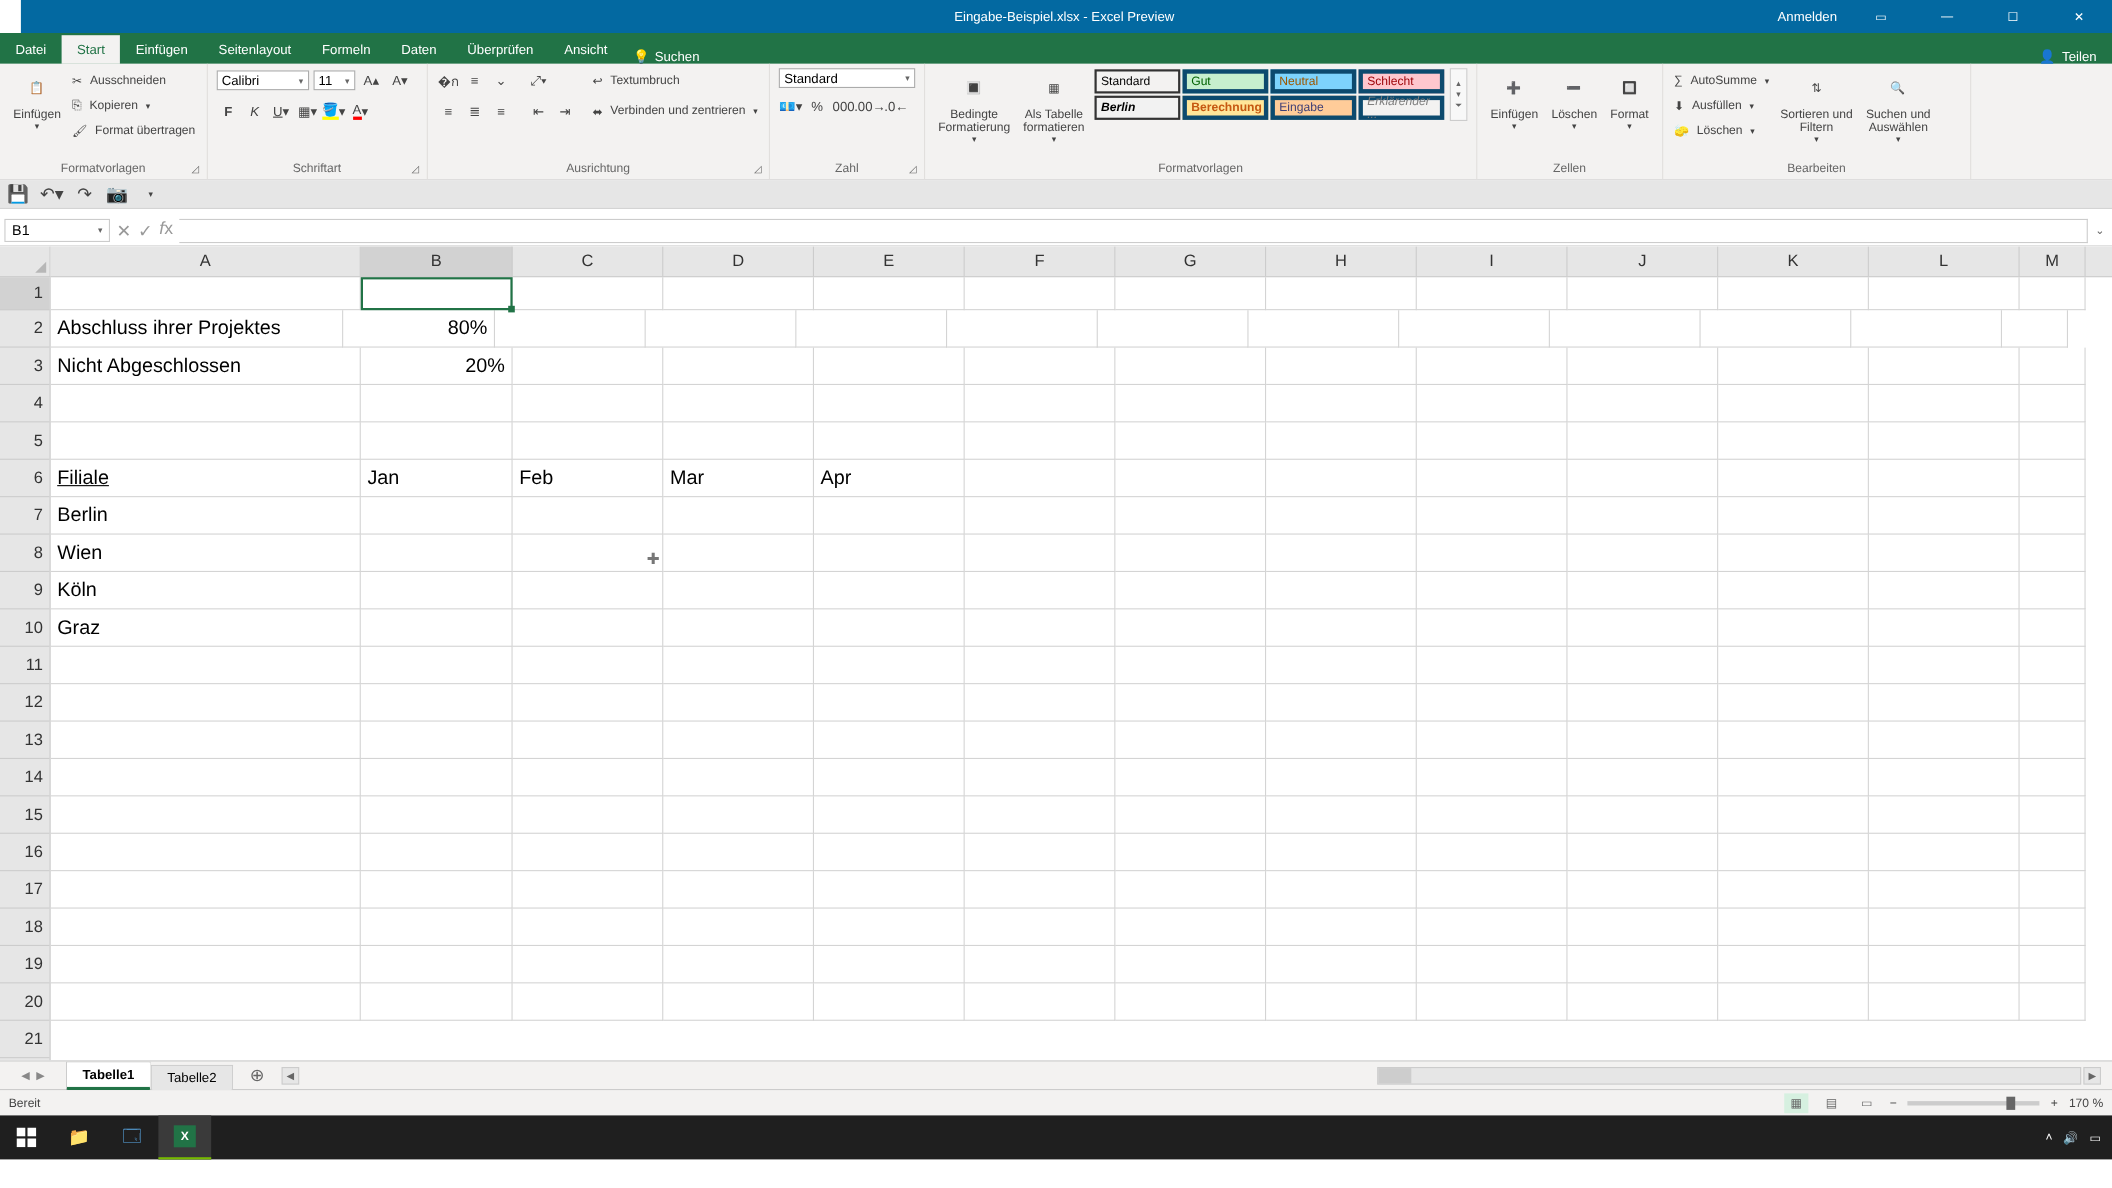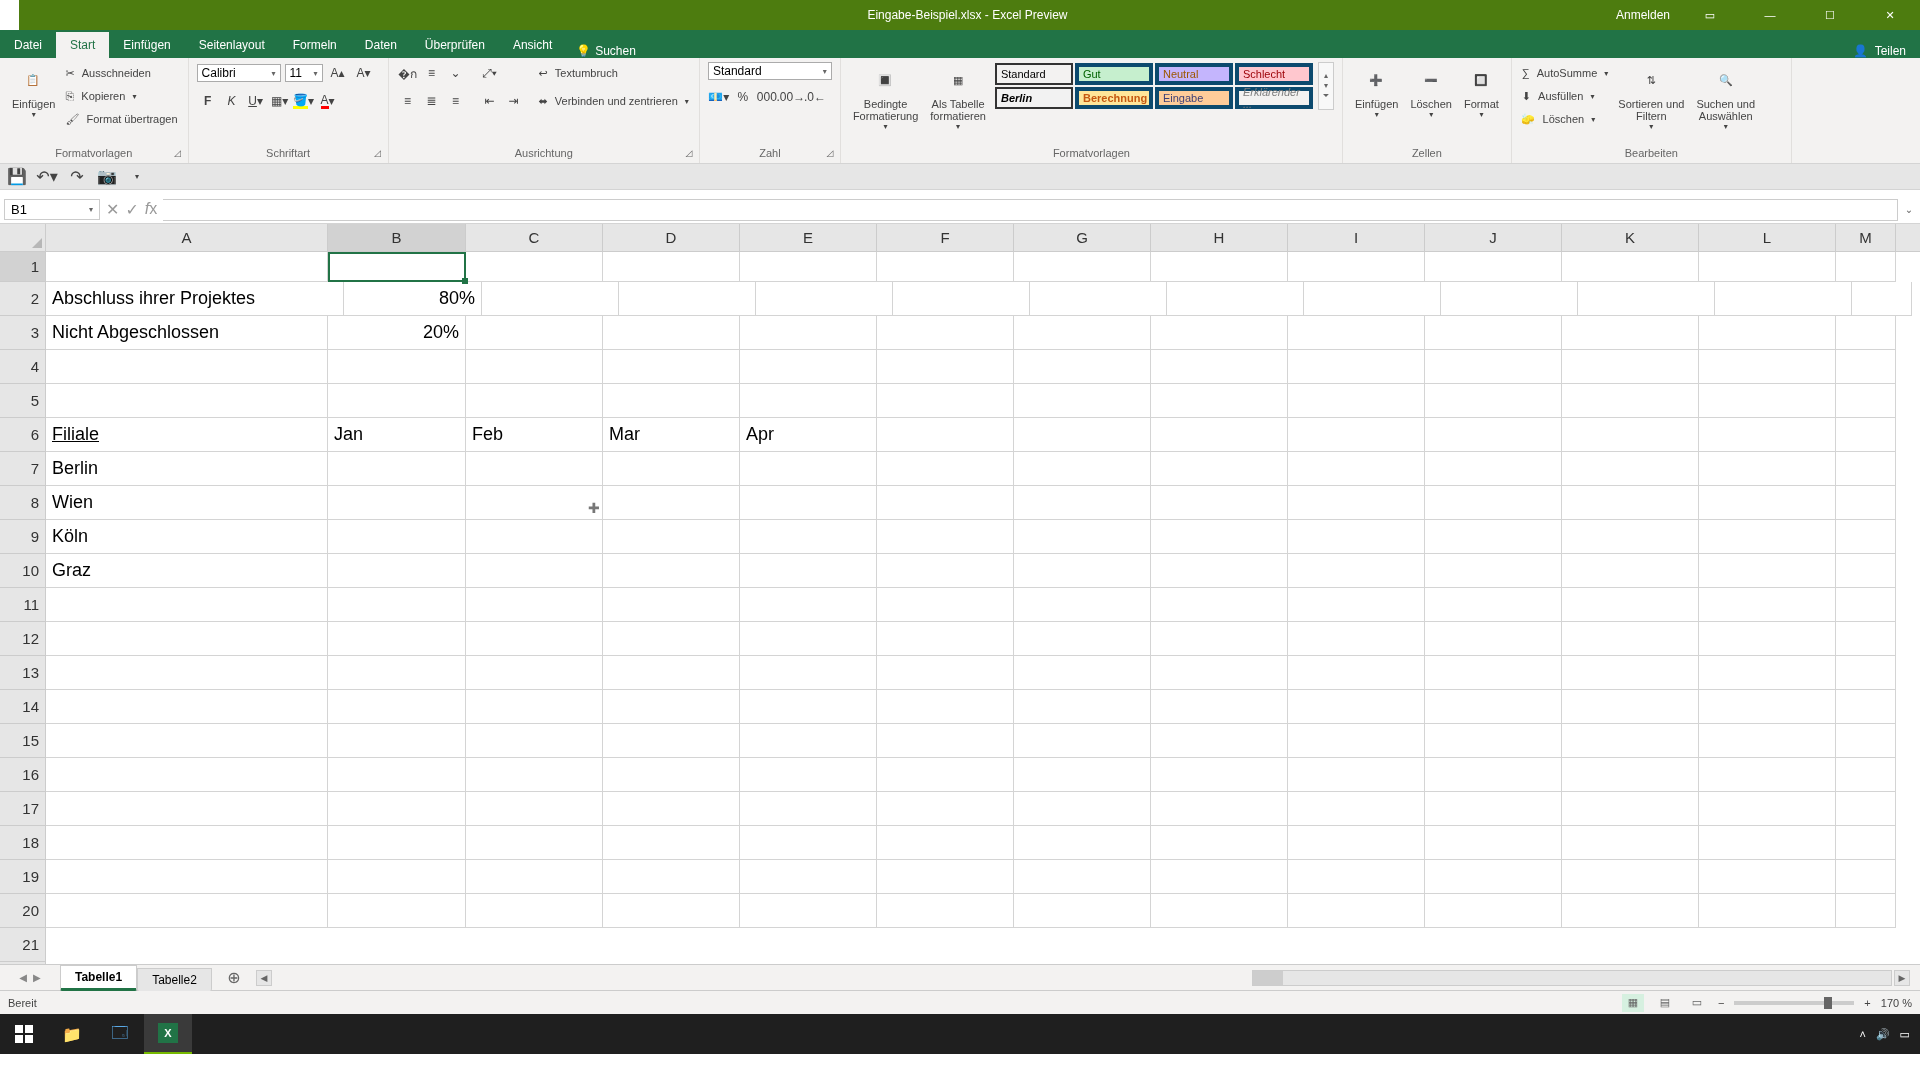--- a/index.html
+++ b/index.html
@@ -1,19 +1,19 @@
 <!DOCTYPE html>
 <html><head>
 <meta charset="utf-8">
 <style>
 * { margin: 0; padding: 0; box-sizing: border-box; font-family: "Segoe UI", Tahoma, sans-serif; }
 body { background: #fff; overflow: hidden; width: 1920px; height: 1080px; }
 
 
-.titlebar { background: #4d7c0f; height: 30px; display: flex; align-items: center; color: #fff; font-size: 12px; margin-left: 19px; }
+.titlebar { background: #0369a1; height: 30px; display: flex; align-items: center; color: #fff; font-size: 12px; margin-left: 19px; }
 .titlebar-left { width: 300px; }
 .titlebar-center { flex: 1; text-align: center; }
 .titlebar-right { display: flex; align-items: center; gap: 20px; padding-right: 10px; }
 .win-btn { width: 40px; height: 30px; display: flex; align-items: center; justify-content: center; color: #fff; font-size: 11px; }
 .win-btn.close { }
 
 
 .menubar { background: #217346; height: 28px; display: flex; align-items: flex-end; }
 .file-tab { color: #fff; padding: 6px 14px; font-size: 12px; }
 .menu-tab { color: #fff; padding: 6px 14px; font-size: 12px; cursor: pointer; }
@@ -34,21 +34,21 @@
 .small-stack { display:flex; flex-direction:column; gap:1px; }
 
 .combo { background:#fff; border:1px solid #ababab; font-size:12px; padding:1px 4px; display:flex; align-items:center; justify-content:space-between; }
 .combo .arrow { font-size:8px; color:#666; }
 
 .icon-btn { width: 22px; height: 22px; display:flex; align-items:center; justify-content:center; font-size:12px; color:#444; }
 
 .style-cell { width: 78px; height: 22px; border: 4px solid #0c4a6e; font-size: 11px; display:flex; align-items:center; padding:0 4px; margin:1px;}
 .style-standard-h { border: 2px solid #333; }
 .style-gut { background: #c6efce; color:#006100; }
-.style-neutral { background: #c4b5fd; color:#9c5700;}
+.style-neutral { background: #7dd3fc; color:#9c5700;}
 .style-schlecht { background:#ffc7ce; color:#9c0006;}
 .style-ausgabe { background:#f2f2f2; border:2px solid #333; font-weight:bold; font-style:italic;}
 .style-berechnung { background:#ffe699; color:#c65911; font-weight:bold;}
 .style-eingabe { background:#ffcc99; color:#3f3f76;}
 .style-erkl { color:#7f7f7f; font-style:italic;}
 
 
 .qat { background:#e6e6e6; height: 26px; border-bottom:1px solid #d4d4d4; display:flex; align-items:center; padding:0 6px; gap:8px;}
 .qat-btn { width:22px; height:22px; display:flex; align-items:center; justify-content:center; color:#444; }
 
@@ -397,21 +397,21 @@
         <div class="cell" style="width: 137px;"></div>
         <div class="cell" style="width: 137px;"></div>
         <div class="cell" style="width: 137px;"></div>
         <div class="cell" style="width: 137px;"></div>
         <div class="cell" style="width: 137px;"></div>
         <div class="cell" style="width: 137px;"></div>
         <div class="cell" style="width: 137px;"></div>
         <div class="cell" style="width: 60px;"></div>
       </div>
       <div class="cell-row">
-        <div class="cell" style="width: 298px;">Abschluss ihrer Projektes</div>
+        <div class="cell" style="width: 266px;">Abschluss ihrer Projektes</div>
         <div class="cell r" style="width: 138px;">80%</div>
         <div class="cell" style="width: 137px;"></div>
         <div class="cell" style="width: 137px;"></div>
         <div class="cell" style="width: 137px;"></div>
         <div class="cell" style="width: 137px;"></div>
         <div class="cell" style="width: 137px;"></div>
         <div class="cell" style="width: 137px;"></div>
         <div class="cell" style="width: 137px;"></div>
         <div class="cell" style="width: 137px;"></div>
         <div class="cell" style="width: 137px;"></div>

